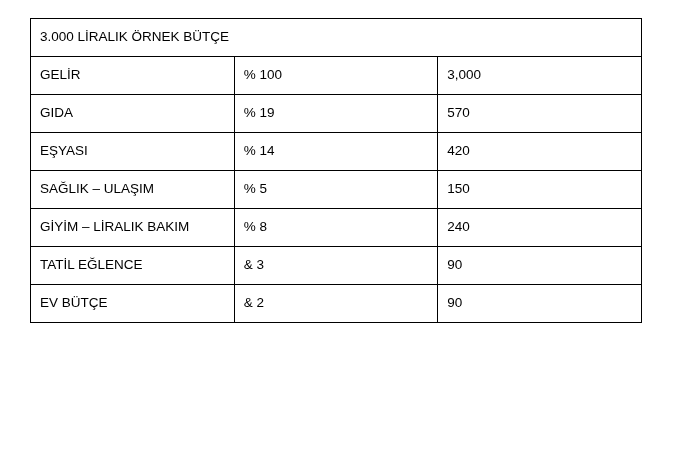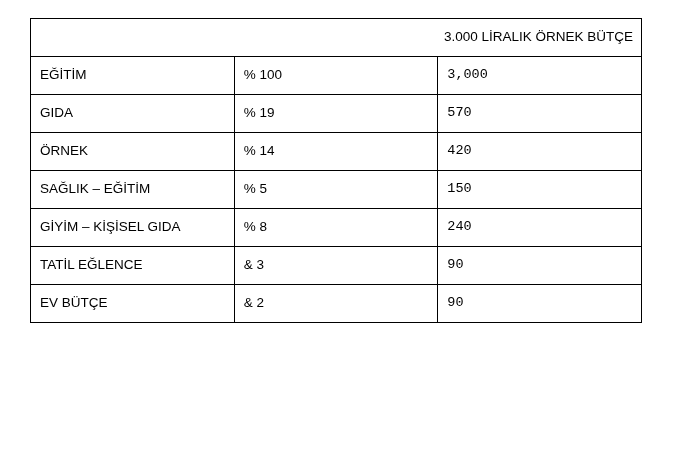--- a/index.html
+++ b/index.html
@@ -32,63 +32,62 @@
     border: 1px solid #000000;
     font-size: 13.5px;
     line-height: 1.2;
     padding: 9px 8px 9px 9px;
     vertical-align: middle;
     white-space: nowrap;
     height: 19px;
   }
   .col-label { width: 210px; }
   .col-pct   { width: 202px; }
-  .col-val   { width: 200px; font-family: Liberation Mono, monospace; }
+  .col-val   { width: 200px; }
 
   .title-cell {
     padding-top: 8px;
     padding-bottom: 8px;
-    text-align: right;
   }
   .row-title td {
     border-bottom: 1px solid #000000;
   }
 </style>
 </head>
 <body>
 
 <div class="page">
   <table class="budget-table">
     <tbody>
       <tr class="row-title">
         <td class="title-cell" colspan="3">3.000 LİRALIK ÖRNEK BÜTÇE</td>
       </tr>
 
       <tr>
-        <td class="col-label">EĞİTİM</td>
+        <td class="col-label">GELİR</td>
         <td class="col-pct">% 100</td>
         <td class="col-val">3,000</td>
       </tr>
       <tr>
         <td class="col-label">GIDA</td>
         <td class="col-pct">% 19</td>
         <td class="col-val">570</td>
       </tr>
       <tr>
-        <td class="col-label">ÖRNEK</td>
+        <td class="col-label">EŞYASI</td>
         <td class="col-pct">% 14</td>
         <td class="col-val">420</td>
       </tr>
       <tr>
-        <td class="col-label">SAĞLIK – EĞİTİM</td>
+        <td class="col-label">SAĞLIK – ULAŞIM</td>
         <td class="col-pct">% 5</td>
         <td class="col-val">150</td>
       </tr>
       <tr>
-        <td class="col-label">GİYİM – KİŞİSEL GIDA</td>
+        <td class="col-label">GİYİM – LİRALIK BAKIM</td>
         <td class="col-pct">% 8</td>
         <td class="col-val">240</td>
       </tr>
       <tr>
         <td class="col-label">TATİL EĞLENCE</td>
         <td class="col-pct">&amp; 3</td>
         <td class="col-val">90</td>
       </tr>
       <tr>
         <td class="col-label">EV BÜTÇE</td>

